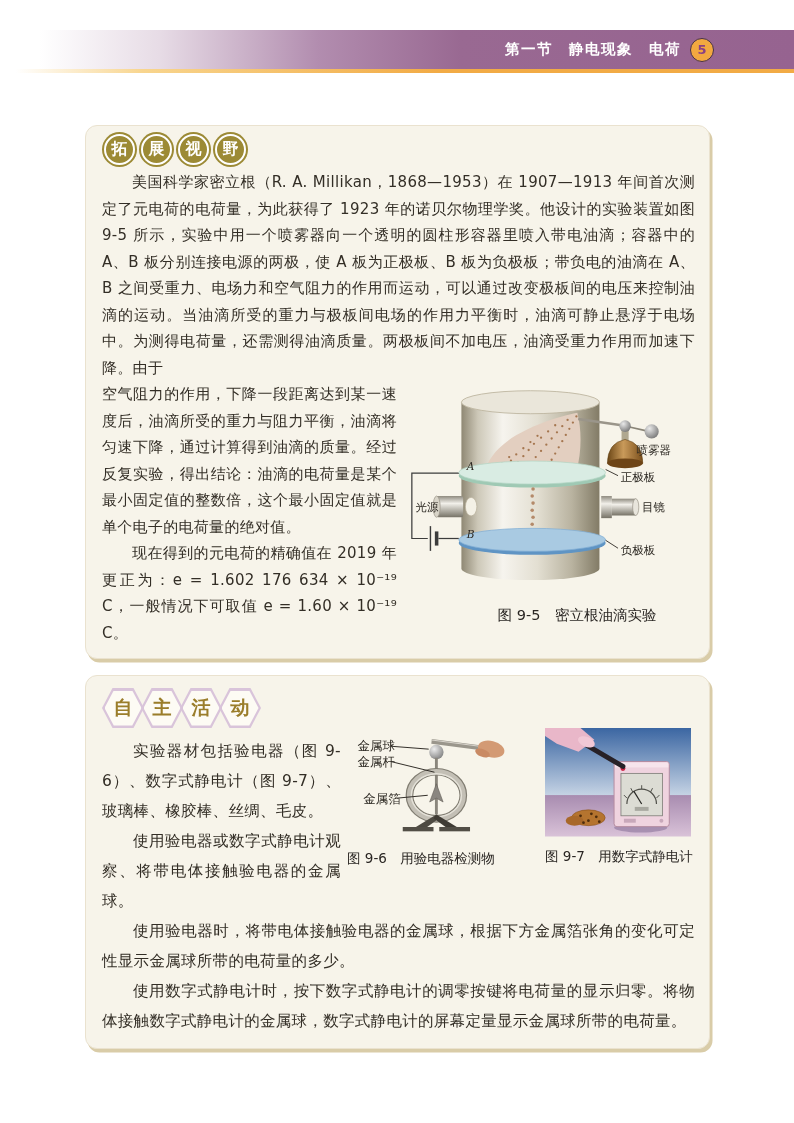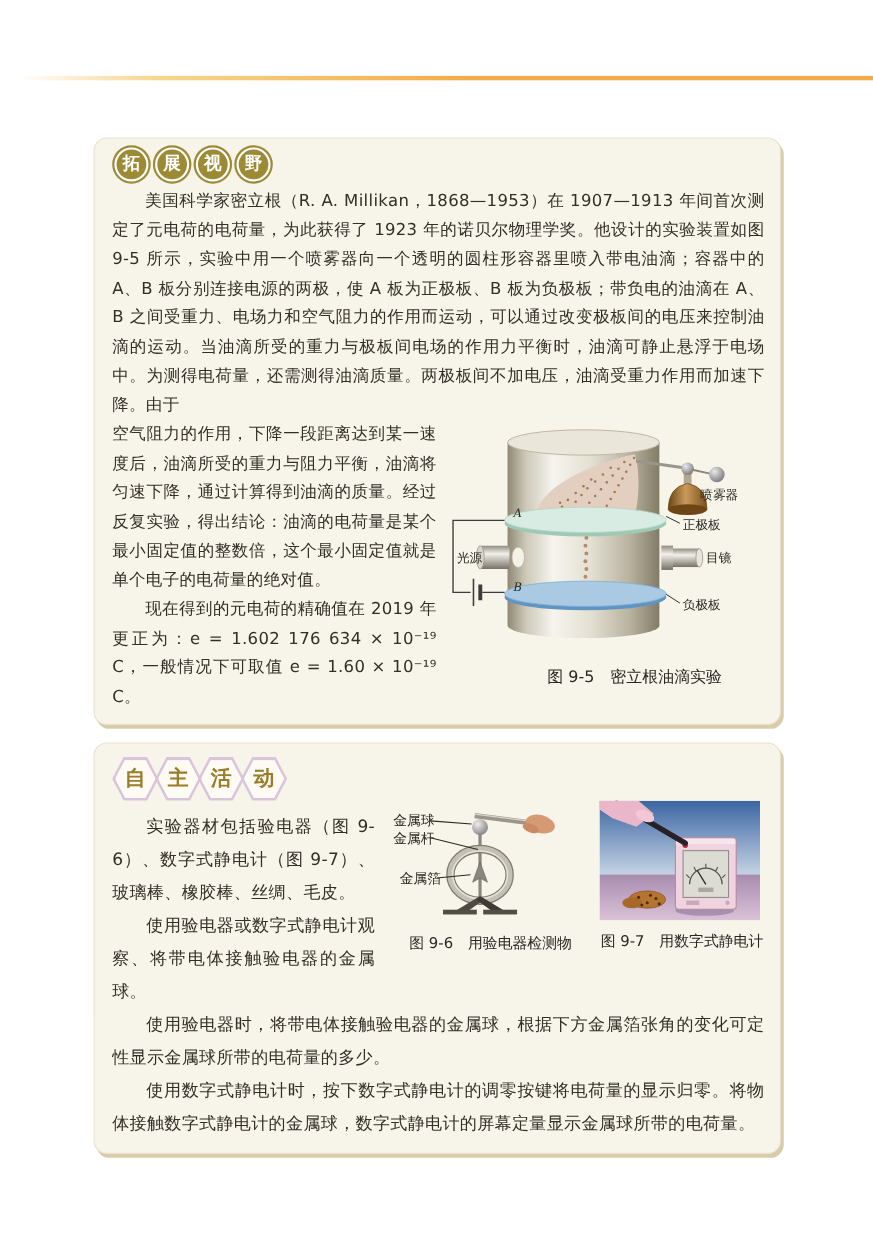--- a/index.html
+++ b/index.html
@@ -34,29 +34,33 @@
   .ind{text-indent:2em;}
   .p1-first{margin-top:4px;}
   .panel2 .first{margin-top:8px;}
   
   .fig95{float:right;width:292px;margin-left:6px;margin-bottom:2px;}
   .figcap{font-size:14.5px;color:#2a2623;text-align:center;margin-top:4px;}
   .fig95 .figcap{padding-left:56px;text-align:center;}
   .figs-float{float:right;width:348px;margin-left:6px;display:flex;}
   .figblock6{width:198px;}
   .figblock7{width:150px;}
-  .figcap2{font-size:13.5px;color:#2a2623;text-align:center;line-height:27px;margin-top:2px;}
+  .figcap2{font-size:13.5px;color:#2a2623;line-height:27px;margin-top:2px;}
   svg text{font-family:"DejaVu Sans",sans-serif;font-size:13px;fill:#2c2822;}
   svg text.ab{font-size:12px;font-style:italic;font-family:"DejaVu Serif",serif;}
 </style>
 </head>
 <body>
 
 <div class="page">
 
+  <div class="banner">
+    <span class="banner-text">第一节　静电现象　电荷</span>
+    <span class="page-circle">5</span>
+  </div>
   <div class="goldline"></div>
 
   <div class="panel panel1">
     <div class="badges">
       <span class="circ">拓</span>
       <span class="circ">展</span>
       <span class="circ">视</span>
       <span class="circ">野</span>
     </div>
 

